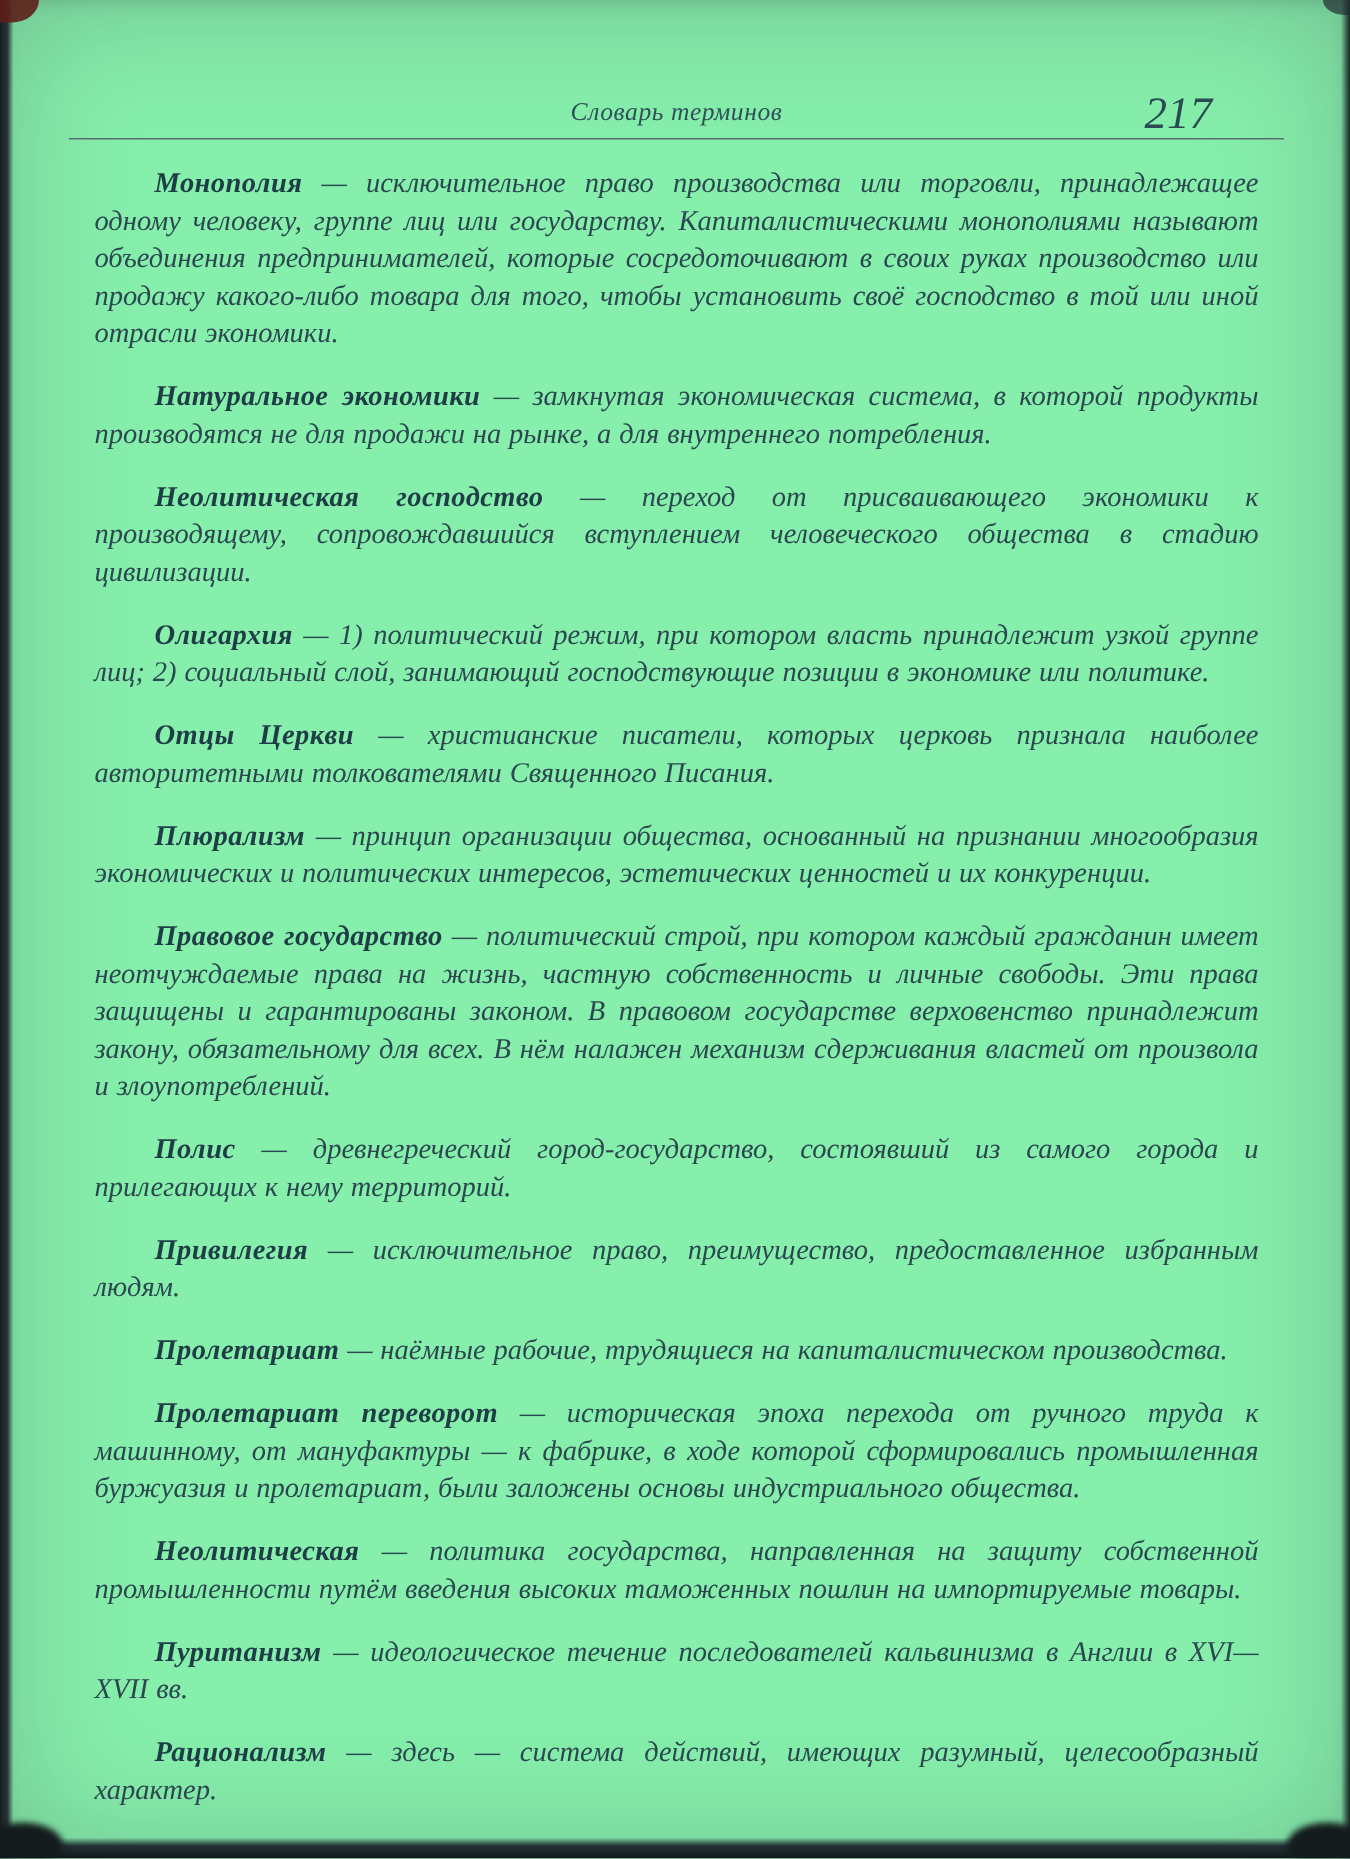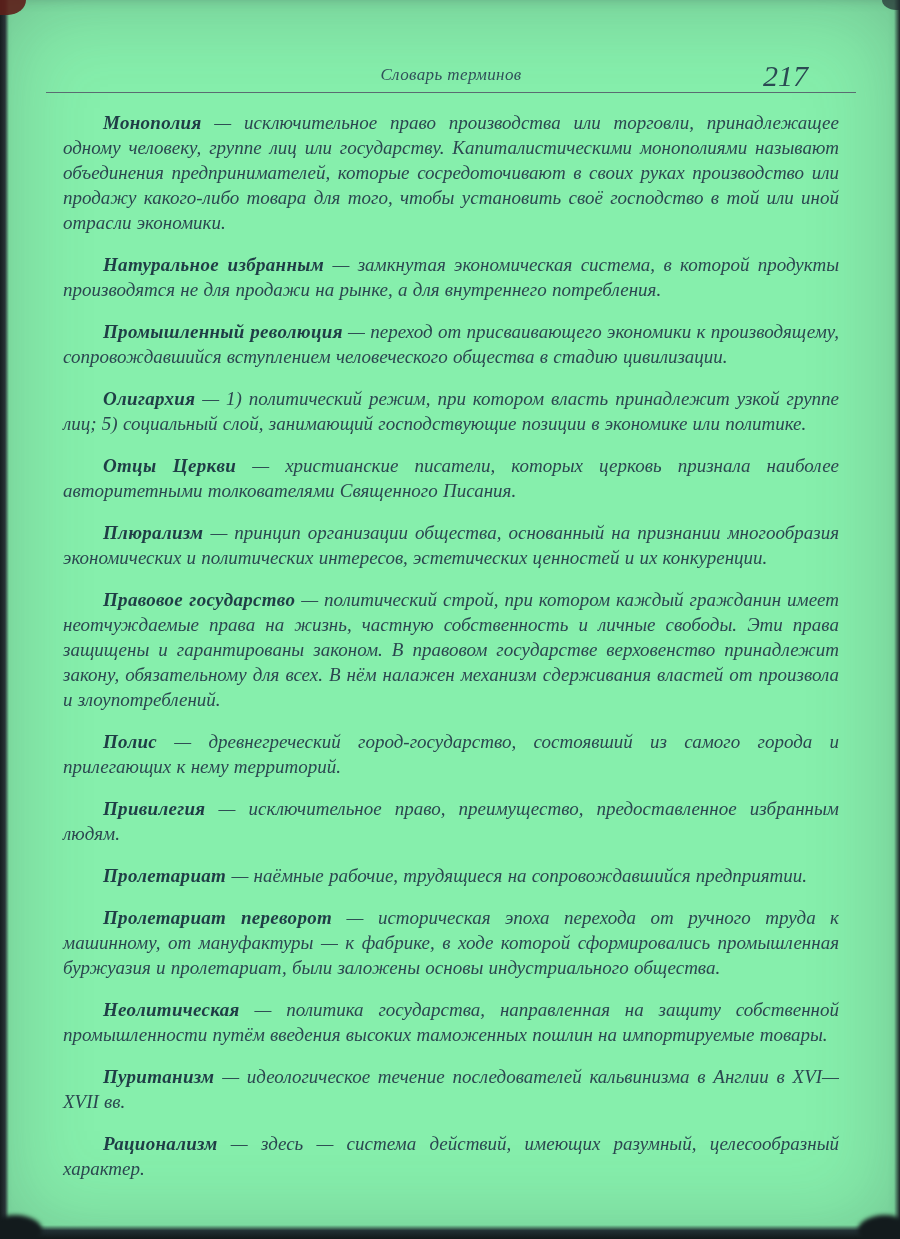--- a/index.html
+++ b/index.html
@@ -90,29 +90,29 @@
 
   <div class="content">
 
     <div class="running-head">
       <div class="head-title">Словарь терминов</div>
       <div class="page-num">217</div>
     </div>
 
     <div class="entries">
         <p class="entry"><b>Монополия</b> <span>— исключительное право производства или торговли, принадлежащее одному человеку, группе лиц или государству. Капиталистическими монополиями называют объединения предпринимателей, которые сосредоточивают в своих руках производство или продажу какого-либо товара для того, чтобы установить своё господство в той или иной отрасли экономики.</span></p>
-        <p class="entry"><b>Натуральное избранным</b> <span>— замкнутая экономическая система, в которой продукты производятся не для продажи на рынке, а для внутреннего потребления.</span></p>
-        <p class="entry"><b>Промышленный революция</b> <span>— переход от присваивающего экономики к производящему, сопровождавшийся вступлением человеческого общества в стадию цивилизации.</span></p>
-        <p class="entry"><b>Олигархия</b> <span>— 1) политический режим, при котором власть принадлежит узкой группе лиц; 5) социальный слой, занимающий господствующие позиции в экономике или политике.</span></p>
+        <p class="entry"><b>Натуральное экономики</b> <span>— замкнутая экономическая система, в которой продукты производятся не для продажи на рынке, а для внутреннего потребления.</span></p>
+        <p class="entry"><b>Неолитическая господство</b> <span>— переход от присваивающего экономики к производящему, сопровождавшийся вступлением человеческого общества в стадию цивилизации.</span></p>
+        <p class="entry"><b>Олигархия</b> <span>— 1) политический режим, при котором власть принадлежит узкой группе лиц; 2) социальный слой, занимающий господствующие позиции в экономике или политике.</span></p>
         <p class="entry"><b>Отцы Церкви</b> <span>— христианские писатели, которых церковь признала наиболее авторитетными толкователями Священного Писания.</span></p>
         <p class="entry"><b>Плюрализм</b> <span>— принцип организации общества, основанный на признании многообразия экономических и политических интересов, эстетических ценностей и их конкуренции.</span></p>
         <p class="entry"><b>Правовое государство</b> <span>— политический строй, при котором каждый гражданин имеет неотчуждаемые права на жизнь, частную собственность и личные свободы. Эти права защищены и гарантированы законом. В правовом государстве верховенство принадлежит закону, обязательному для всех. В нём налажен механизм сдерживания властей от произвола и злоупотреблений.</span></p>
         <p class="entry"><b>Полис</b> <span>— древнегреческий город-государство, состоявший из самого города и прилегающих к нему территорий.</span></p>
         <p class="entry"><b>Привилегия</b> <span>— исключительное право, преимущество, предоставленное избранным людям.</span></p>
-        <p class="entry"><b>Пролетариат</b> <span>— наёмные рабочие, трудящиеся на сопровождавшийся предприятии.</span></p>
+        <p class="entry"><b>Пролетариат</b> <span>— наёмные рабочие, трудящиеся на капиталистическом производства.</span></p>
         <p class="entry"><b>Пролетариат переворот</b> <span>— историческая эпоха перехода от ручного труда к машинному, от мануфактуры — к фабрике, в ходе которой сформировались промышленная буржуазия и пролетариат, были заложены основы индустриального общества.</span></p>
         <p class="entry"><b>Неолитическая</b> <span>— политика государства, направленная на защиту собственной промышленности путём введения высоких таможенных пошлин на импортируемые товары.</span></p>
         <p class="entry"><b>Пуританизм</b> <span>— идеологическое течение последователей кальвинизма в Англии в XVI—XVII вв.</span></p>
         <p class="entry"><b>Рационализм</b> <span>— здесь — система действий, имеющих разумный, целесообразный характер.</span></p>
       </div>
 
   </div>
 
   <div class="edge-left"></div>
   <div class="edge-right"></div>

